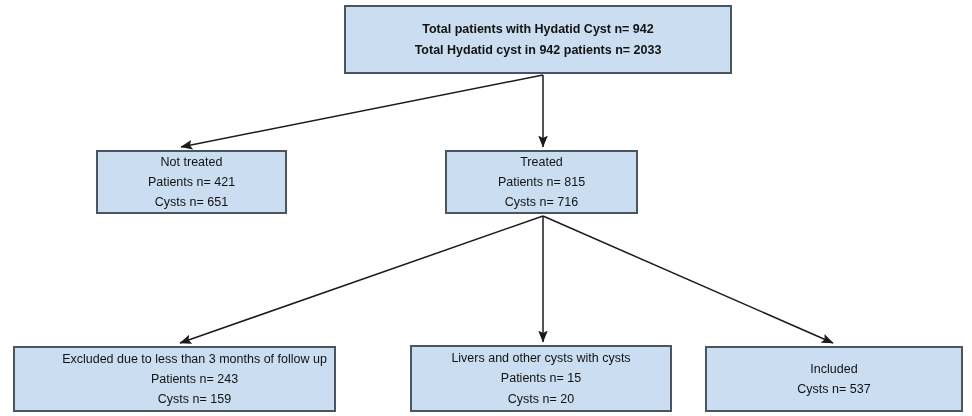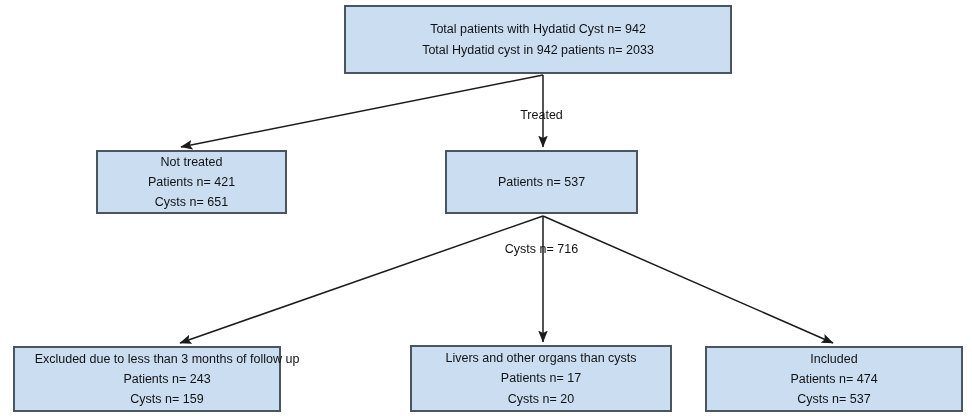--- a/index.html
+++ b/index.html
@@ -35,24 +35,24 @@
     color: #121212;
     font-size: 12.5px;
     line-height: 1.62;
     text-align: center;
     white-space: nowrap;
   }
   .node .line {
     display: block;
   }
   
-  #node-total     { left: 344px; top: 5px;   width: 388px; height: 69px; }
+  #node-total     { left: 344px; top: 5px;   width: 388px; height: 69px; font-weight: bold; }
   #node-not       { left: 80px;  top: 150px; width: 191px; height: 64px; margin-left: 16px; }
-  #node-treated   { left: 445px; top: 150px; width: 193px; height: 64px; gap: 47px; }
-  #node-excluded  { left: 13px;  top: 346px; width: 268px; height: 66px; padding-left: 40px; }
+  #node-treated   { left: 445px; top: 150px; width: 193px; height: 64px; }
+  #node-excluded  { left: 13px;  top: 346px; width: 323px; height: 66px; padding-left: 40px; }
   #node-livers    { left: 410px; top: 345px; width: 262px; height: 67px; }
   #node-included  { left: 705px; top: 346px; width: 258px; height: 66px; }
 </style>
 </head>
 <body>
 
 <div id="canvas">
 
   <svg id="edges" viewBox="0 0 972 416" width="972" height="416" xmlns="http://www.w3.org/2000/svg">
     <defs>
@@ -78,35 +78,34 @@
   </div>
 
   <div class="node" id="node-not">
     <span class="line">Not treated</span>
     <span class="line">Patients n= 421</span>
     <span class="line">Cysts n= 651</span>
   </div>
 
   <div class="node" id="node-treated">
     <span class="line">Treated</span>
-    <span class="line">Patients n= 537</span>
+    <span class="line">Patients n= 815</span>
     <span class="line">Cysts n= 716</span>
   </div>
 
   <div class="node" id="node-excluded">
     <span class="line">Excluded due to less than 3 months of follow up</span>
     <span class="line">Patients n= 243</span>
     <span class="line">Cysts n= 159</span>
   </div>
 
   <div class="node" id="node-livers">
-    <span class="line">Livers and other organs than cysts</span>
-    <span class="line">Patients n= 17</span>
+    <span class="line">Livers and other cysts with cysts</span>
+    <span class="line">Patients n= 15</span>
     <span class="line">Cysts n= 20</span>
   </div>
 
   <div class="node" id="node-included">
     <span class="line">Included</span>
-    <span class="line">Patients n= 474</span>
     <span class="line">Cysts n= 537</span>
   </div>
 
 </div>
 
 </body></html>

